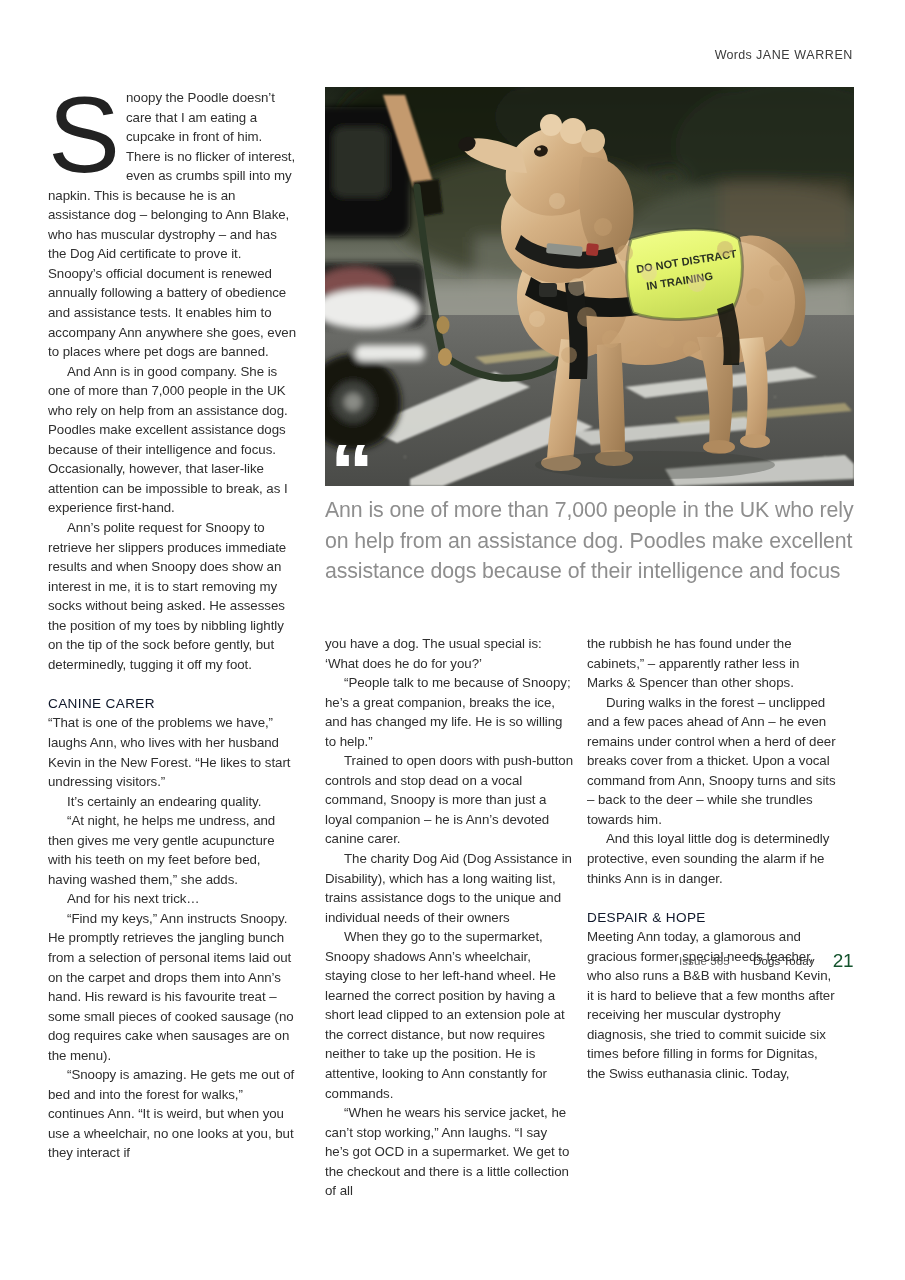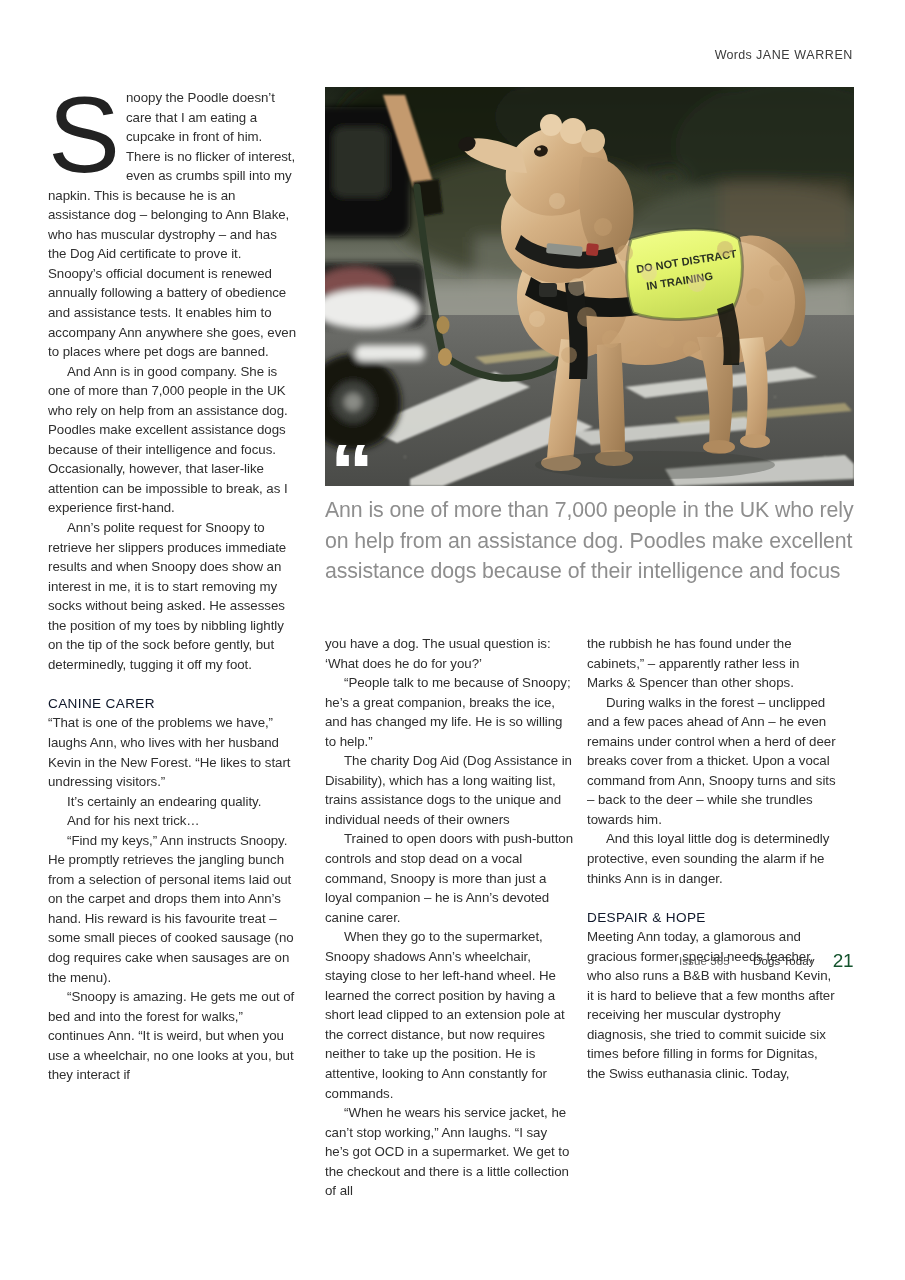--- a/index.html
+++ b/index.html
@@ -345,30 +345,31 @@
 
   <div class="col" id="col-left">
     <p class="first">
       <span class="dropcap">S</span><span>noopy the Poodle doesn’t care that I am eating a cupcake in front of him. There is no flicker of interest, even as crumbs spill into my napkin. This is because he is an assistance dog – belonging to Ann Blake, who has muscular dystrophy – and has the Dog Aid certificate to prove it. Snoopy’s official document is renewed annually following a battery of obedience and assistance tests. It enables him to accompany Ann anywhere she goes, even to places where pet dogs are banned.</span>
     </p>
     <p>And Ann is in good company. She is one of more than 7,000 people in the UK who rely on help from an assistance dog. Poodles make excellent assistance dogs because of their intelligence and focus. Occasionally, however, that laser-like attention can be impossible to break, as I experience first-hand.</p>
     <p>Ann’s polite request for Snoopy to retrieve her slippers produces immediate results and when Snoopy does show an interest in me, it is to start removing my socks without being asked. He assesses the position of my toes by nibbling lightly on the tip of the sock before gently, but determinedly, tugging it off my foot.</p>
     <h2 class="spaced">CANINE CARER</h2>
     <p class="noindent">“That is one of the problems we have,” laughs Ann, who lives with her husband Kevin in the New Forest. “He likes to start undressing visitors.”</p>
     <p>It’s certainly an endearing quality.</p>
+    <p>“At night, he helps me undress, and then gives me very gentle acupuncture with his teeth on my feet before bed, having washed them,” she adds.</p>
     <p>And for his next trick…</p>
     <p>“Find my keys,” Ann instructs Snoopy. He promptly retrieves the jangling bunch from a selection of personal items laid out on the carpet and drops them into Ann’s hand. His reward is his favourite treat – some small pieces of cooked sausage (no dog requires cake when sausages are on the menu).</p>
     <p>“Snoopy is amazing. He gets me out of bed and into the forest for walks,” continues Ann. “It is weird, but when you use a wheelchair, no one looks at you, but they interact if</p>
   </div>
 
   <div class="col" id="col-mid">
-    <p class="noindent">you have a dog. The usual question is: ‘What does he do for you?’</p>
+    <p class="noindent">you have a dog. The usual special is: ‘What does he do for you?’</p>
     <p>“People talk to me because of Snoopy; he’s a great companion, breaks the ice, and has changed my life. He is so willing to help.”</p>
+    <p>Trained to open doors with push-button controls and stop dead on a vocal command, Snoopy is more than just a loyal companion – he is Ann’s devoted canine carer.</p>
     <p>The charity Dog Aid (Dog Assistance in Disability), which has a long waiting list, trains assistance dogs to the unique and individual needs of their owners</p>
-    <p>Trained to open doors with push-button controls and stop dead on a vocal command, Snoopy is more than just a loyal companion – he is Ann’s devoted canine carer.</p>
     <p>When they go to the supermarket, Snoopy shadows Ann’s wheelchair, staying close to her left-hand wheel. He learned the correct position by having a short lead clipped to an extension pole at the correct distance, but now requires neither to take up the position. He is attentive, looking to Ann constantly for commands.</p>
     <p>“When he wears his service jacket, he can’t stop working,” Ann laughs. “I say he’s got OCD in a supermarket. We get to the checkout and there is a little collection of all</p>
   </div>
 
   <div class="col" id="col-right">
     <p class="noindent">the rubbish he has found under the cabinets,” – apparently rather less in Marks &amp; Spencer than other shops.</p>
     <p>During walks in the forest – unclipped and a few paces ahead of Ann – he even remains under control when a herd of deer breaks cover from a thicket. Upon a vocal command from Ann, Snoopy turns and sits – back to the deer – while she trundles towards him.</p>
     <p>And this loyal little dog is determinedly protective, even sounding the alarm if he thinks Ann is in danger.</p>
     <h2 class="spaced">DESPAIR &amp; HOPE</h2>
     <p class="noindent">Meeting Ann today, a glamorous and gracious former special needs teacher, who also runs a B&amp;B with husband Kevin, it is hard to believe that a few months after receiving her muscular dystrophy diagnosis, she tried to commit suicide six times before filling in forms for Dignitas, the Swiss euthanasia clinic. Today,</p>

